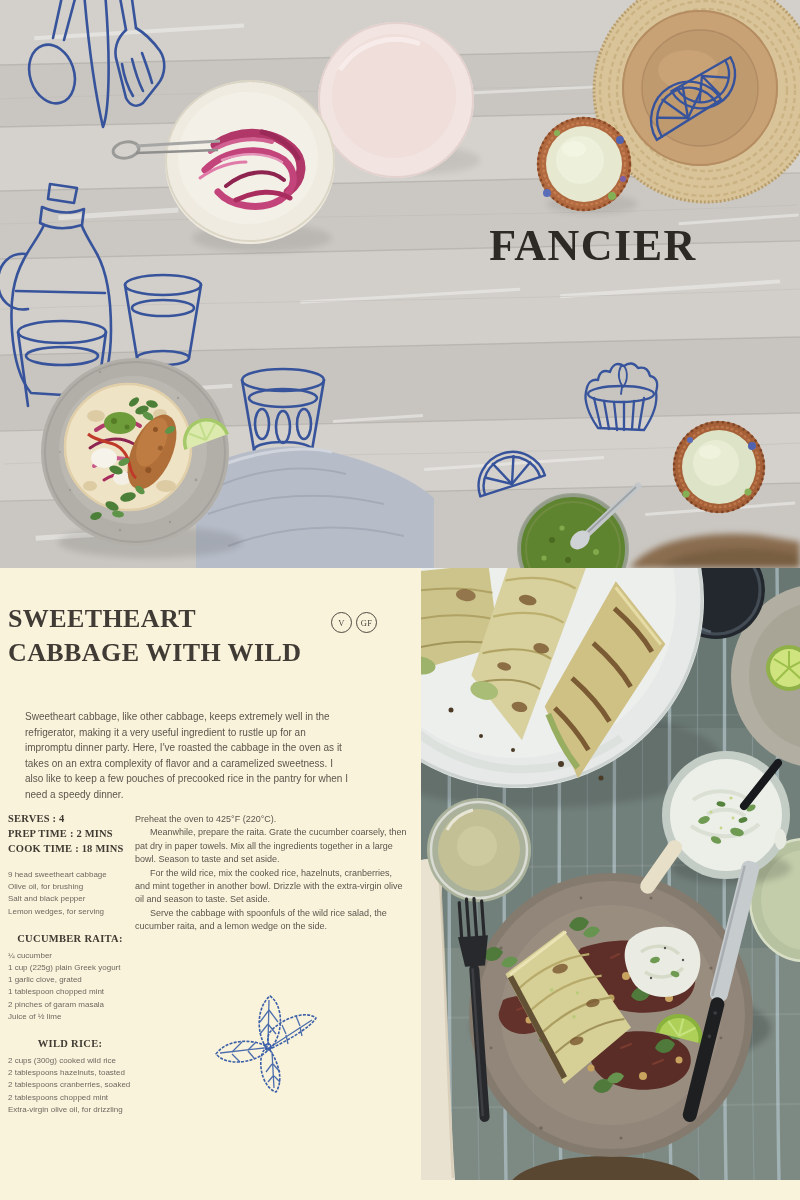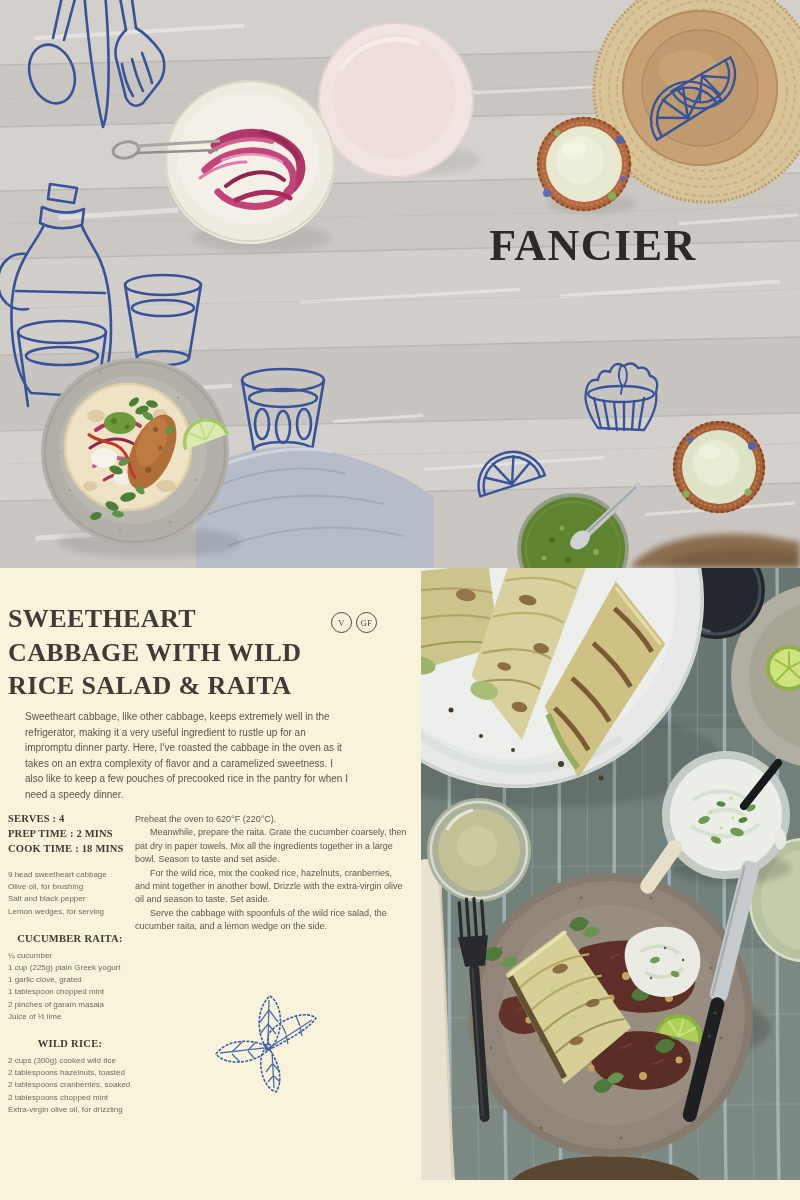--- a/index.html
+++ b/index.html
@@ -371,21 +371,20 @@
   <span style="display:block">FANCIER</span>
 </h1>
 </div>
 
 <div class="bottom">
 
   <div class="recipe">
     <h2 class="r-title">
         <span style="display:block">SWEETHEART</span>
         <span style="display:block">CABBAGE WITH WILD</span>
-        <span style="display:block">RICE SALAD &amp; RAITA</span>
       </h2>
 
     <div class="badges">
         <span class="badge">V</span>
         <span class="badge">GF</span>
       </div>
 
     <p class="intro">Sweetheart cabbage, like other cabbage, keeps extremely well in the refrigerator, making it a very useful ingredient to rustle up for an impromptu dinner party. Here, I've roasted the cabbage in the oven as it takes on an extra complexity of flavor and a caramelized sweetness. I also like to keep a few pouches of precooked rice in the pantry for when I need a speedy dinner.</p>
 
     <div class="col-left">
@@ -413,21 +412,21 @@
       <ul class="ing">
           <li>2 cups (300g) cooked wild rice</li>
           <li>2 tablespoons hazelnuts, toasted</li>
           <li>2 tablespoons cranberries, soaked</li>
           <li>2 tablespoons chopped mint</li>
           <li>Extra-virgin olive oil, for drizzling</li>
         </ul>
     </div>
 
     <div class="method">
-        <p>Preheat the oven to 620°F (220°C).</p>
+        <p>Preheat the oven to 425°F (220°C).</p>
         <p>Meanwhile, prepare the raita. Grate the cucumber coarsely, then pat dry in paper towels. Mix all the ingredients together in a large bowl. Season to taste and set aside.</p>
         <p>For the wild rice, mix the cooked rice, hazelnuts, cranberries, and mint together in another bowl. Drizzle with the extra-virgin olive oil and season to taste. Set aside.</p>
         <p>Serve the cabbage with spoonfuls of the wild rice salad, the cucumber raita, and a lemon wedge on the side.</p>
       </div>
 
     <svg class="mint-illustration" width="112" height="104" viewBox="0 0 112 104">
       <g stroke="#3a5fa8" stroke-width="1.6" fill="none" stroke-linejoin="round" stroke-dasharray="3 1.3">
         <path d="M52,52 C44,36 46,14 58,4 C70,12 72,36 62,52 C58,58 54,58 52,52 Z"></path>
         <path d="M54,54 C38,46 14,48 4,62 C14,74 40,72 54,60 C58,57 58,55 54,54 Z"></path>
         <path d="M60,56 C76,48 98,36 104,26 C94,18 70,26 58,40 C54,46 56,54 60,56 Z"></path>

